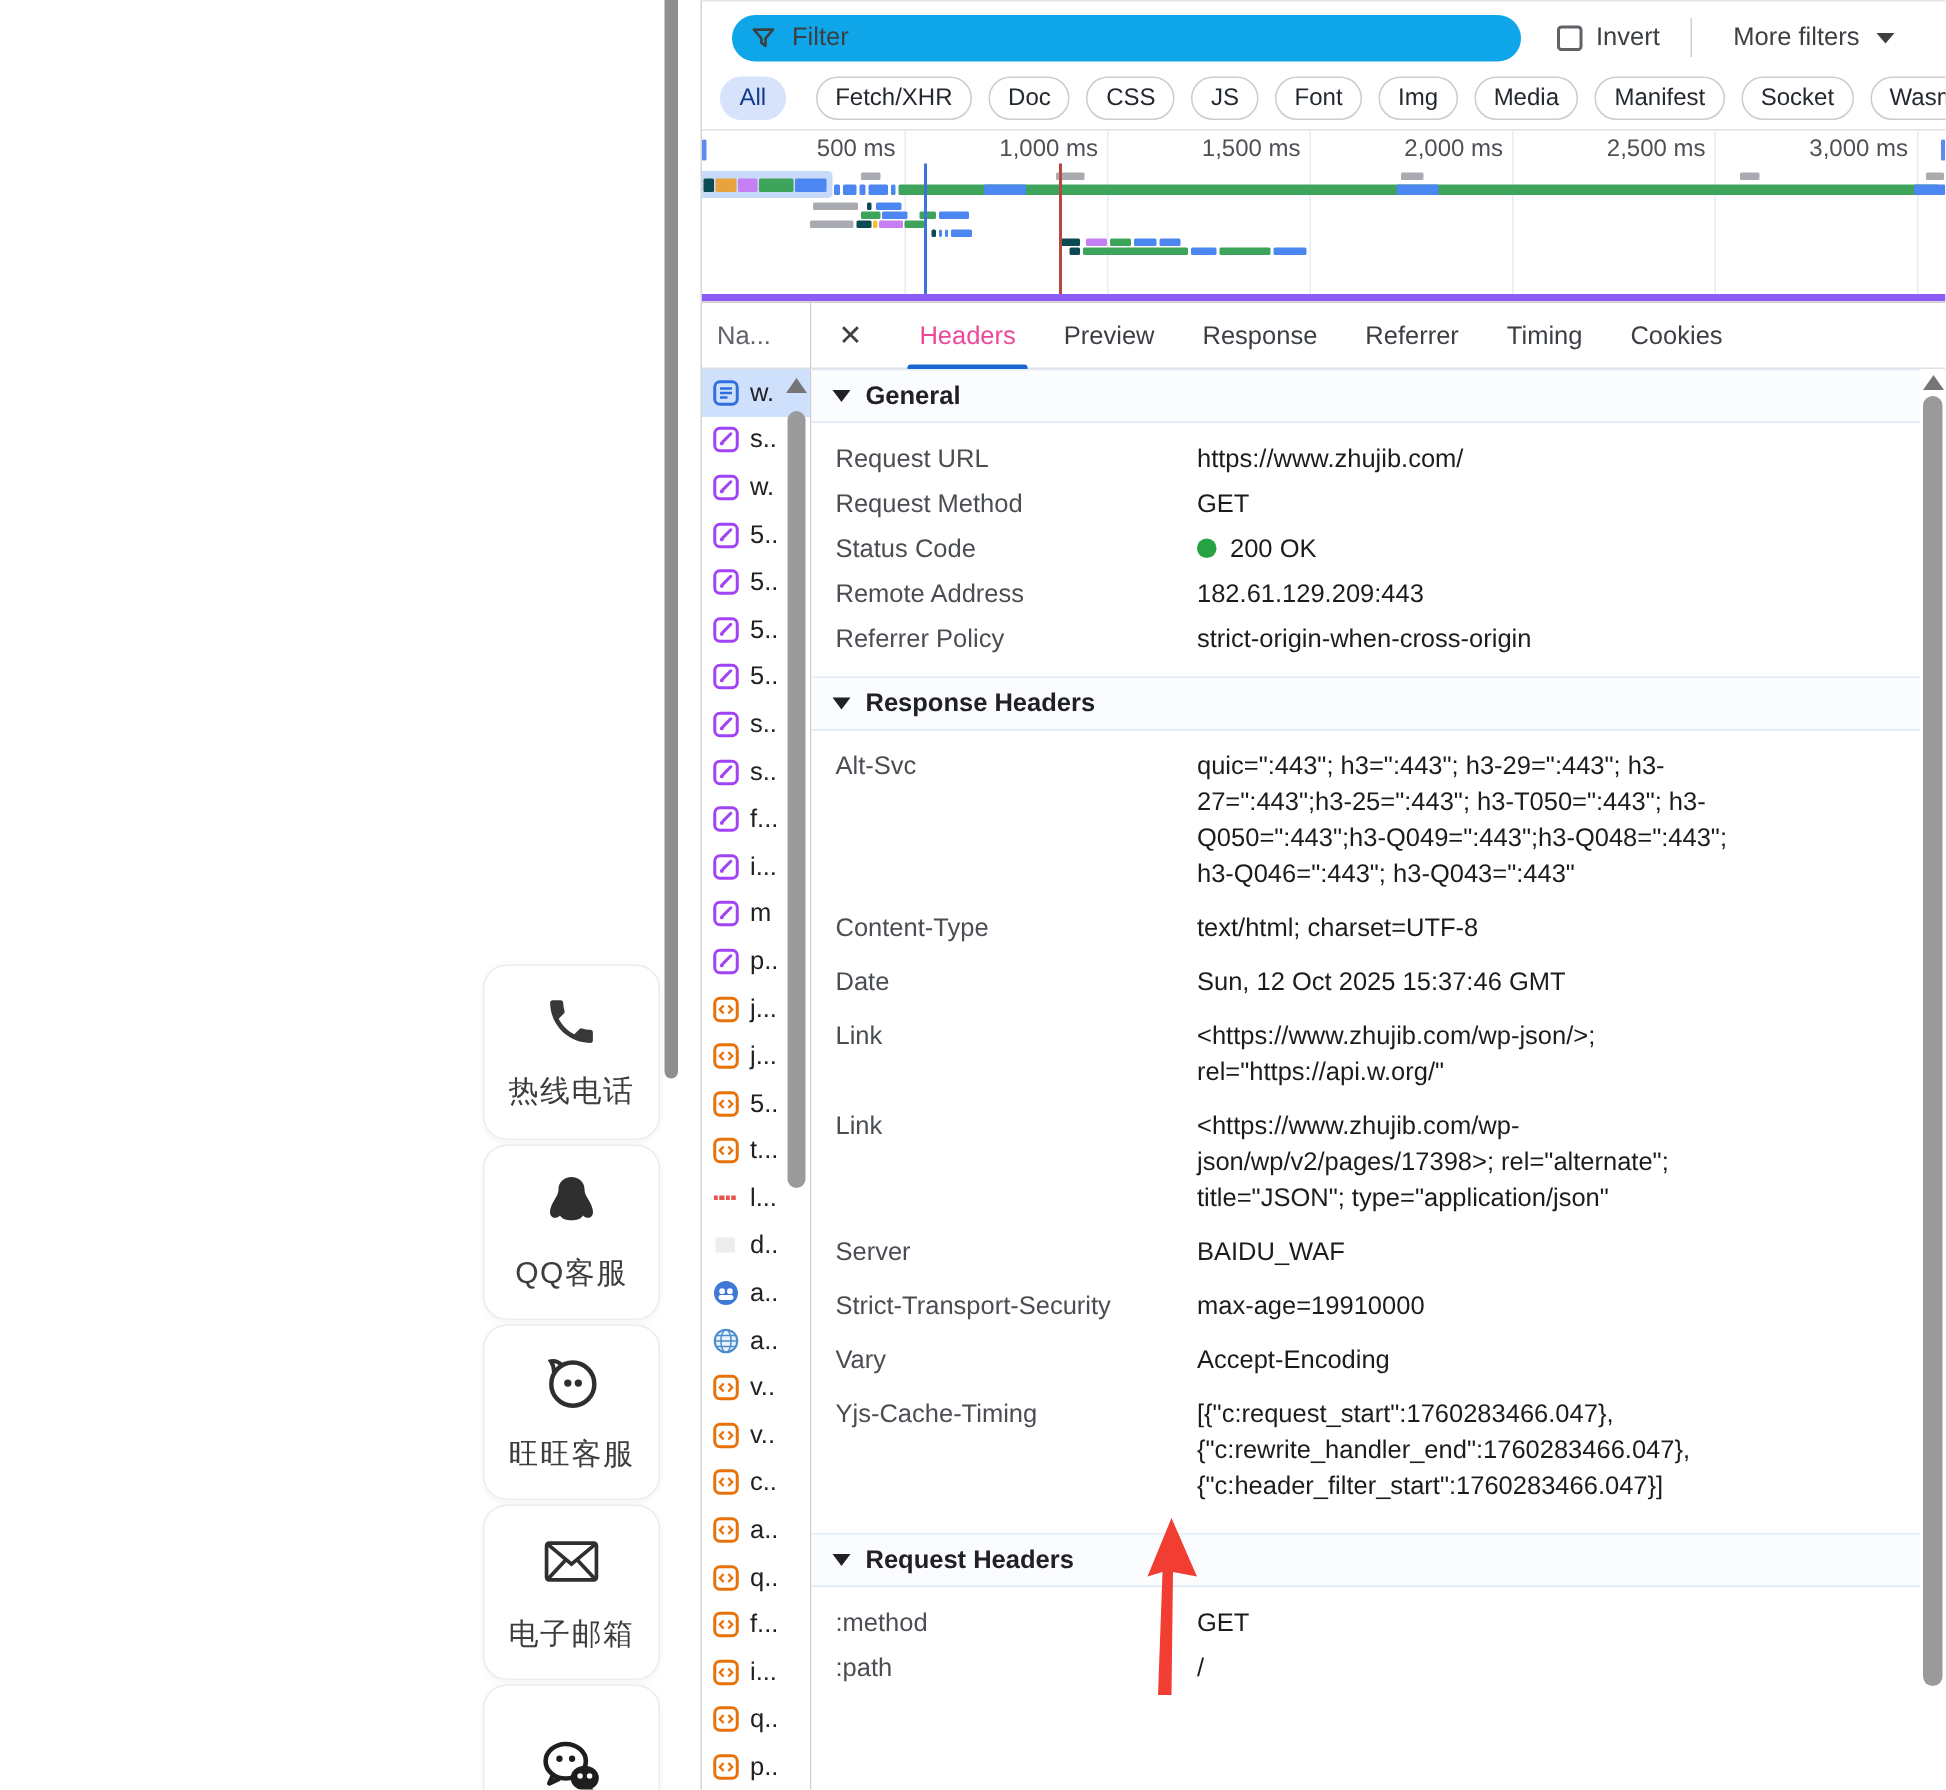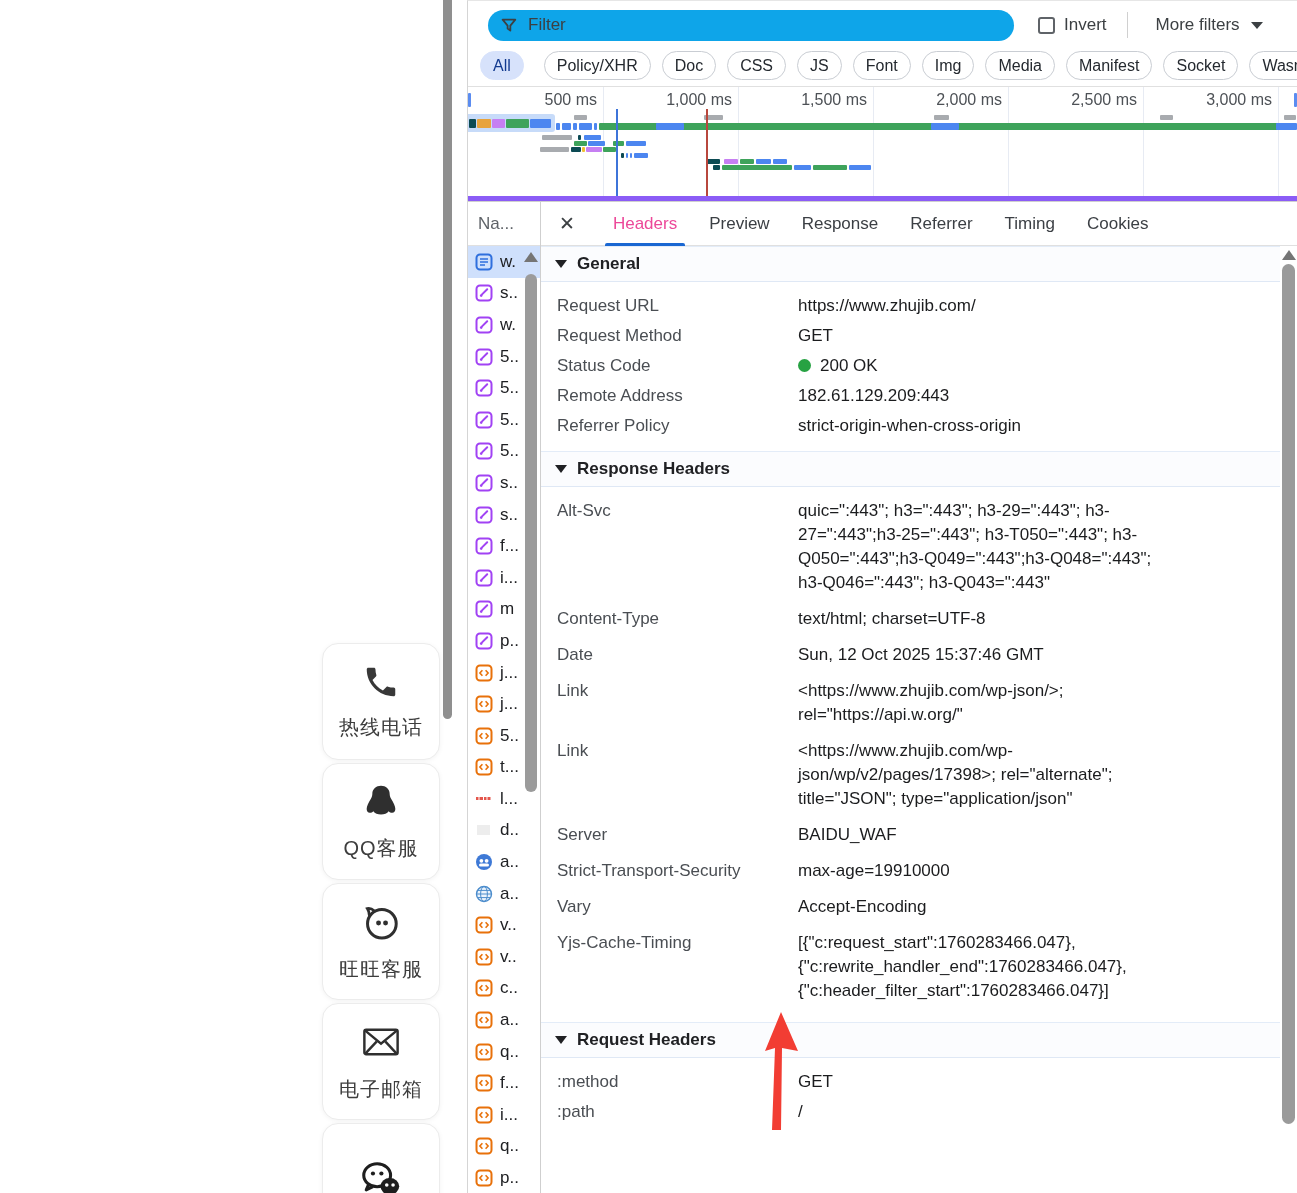--- a/index.html
+++ b/index.html
@@ -171,21 +171,21 @@
       <div class="vsep"></div>
       <div class="more-filters">
         <span>More filters</span>
         <span class="caret-down"></span>
       </div>
     </div>
 
     <div class="chips-row" id="chips">
         <div class="chip selected">All</div>
         <div class="chip-sep"></div>
-        <div class="chip">Policy/XHR</div>
+        <div class="chip">Fetch/XHR</div>
         <div class="chip">Doc</div>
         <div class="chip">CSS</div>
         <div class="chip">JS</div>
         <div class="chip">Font</div>
         <div class="chip">Img</div>
         <div class="chip">Media</div>
         <div class="chip">Manifest</div>
         <div class="chip">Socket</div>
         <div class="chip">Wasm</div>
       </div>

